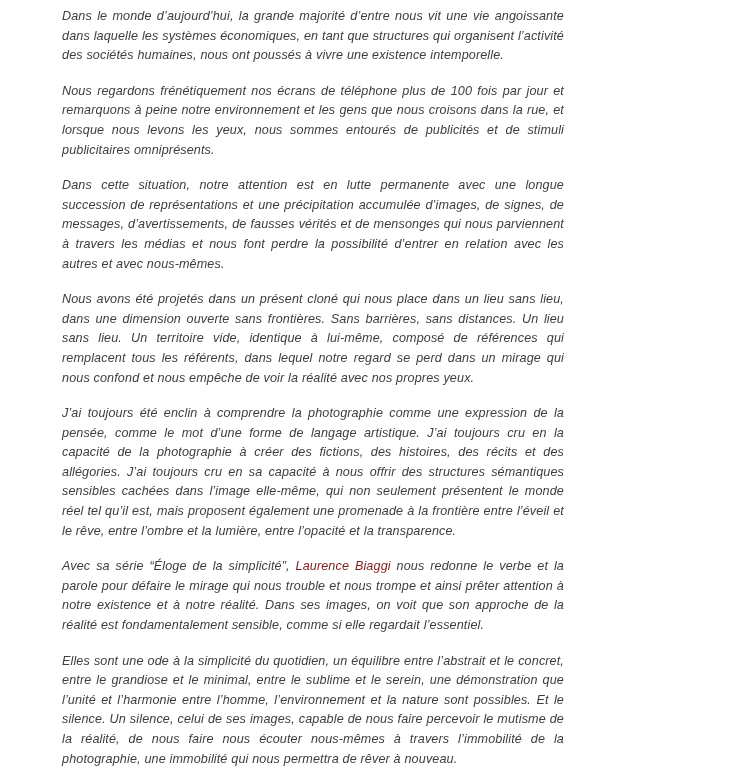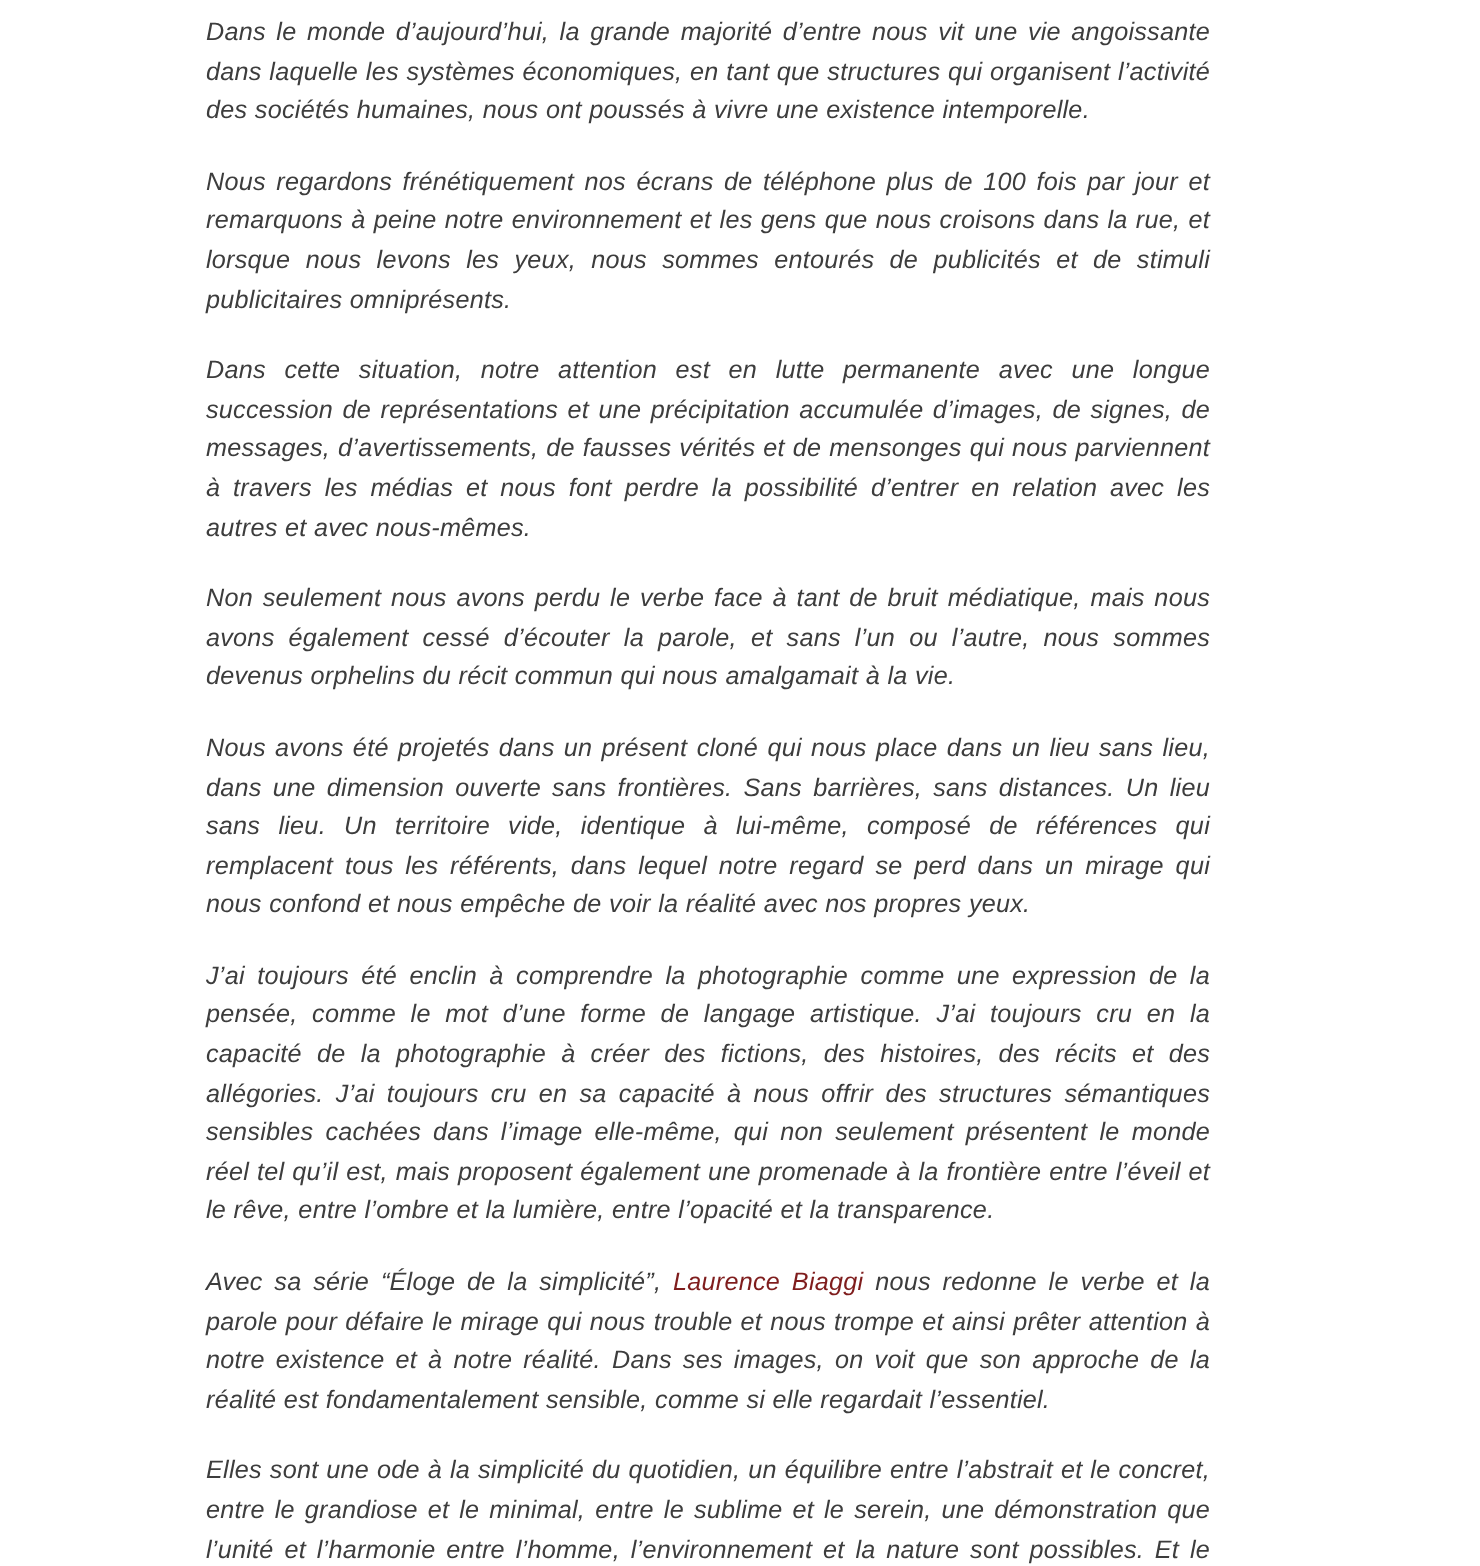--- a/index.html
+++ b/index.html
@@ -13,21 +13,21 @@
     height: 783px;
     overflow: hidden;
     font-family: "Liberation Sans", sans-serif;
     color: #3d3d3d;
   }
   .page {
     box-sizing: border-box;
     width: 740px;
     height: 683px;
     background: #ffffff;
-    padding: 7px 127px 0 103px;
+    padding: 7px 127px 0 62px;
   }
   .article-body {
     width: 502px;
   }
   .para {
     margin: 0 0 16px 0;
     font-family: "Liberation Sans", sans-serif;
     font-style: italic;
     font-size: 12.6px;
     line-height: 19.6px;
@@ -54,21 +54,20 @@
 
 <div class="page">
   <div class="article-body">
 
     <p class="para">Dans le monde d’aujourd’hui, la grande majorité d’entre nous vit une vie angoissante dans laquelle les systèmes économiques, en tant que structures qui organisent l’activité des sociétés humaines, nous ont poussés à vivre une existence intemporelle.</p>
 
     <p class="para">Nous regardons frénétiquement nos écrans de téléphone plus de 100 fois par jour et remarquons à peine notre environnement et les gens que nous croisons dans la rue, et lorsque nous levons les yeux, nous sommes entourés de publicités et de stimuli publicitaires omniprésents.</p>
 
     <p class="para">Dans cette situation, notre attention est en lutte permanente avec une longue succession de représentations et une précipitation accumulée d’images, de signes, de messages, d’avertissements, de fausses vérités et de mensonges qui nous parviennent à travers les médias et nous font perdre la possibilité d’entrer en relation avec les autres et avec nous-mêmes.</p>
 
-    <p class="para">Non seulement nous avons perdu le verbe face à tant de bruit médiatique, mais nous avons également cessé d’écouter la parole, et sans l’un ou l’autre, nous sommes devenus orphelins du récit commun qui nous amalgamait à la vie.</p>
 
     <p class="para">Nous avons été projetés dans un présent cloné qui nous place dans un lieu sans lieu, dans une dimension ouverte sans frontières. Sans barrières, sans distances. Un lieu sans lieu. Un territoire vide, identique à lui-même, composé de références qui remplacent tous les référents, dans lequel notre regard se perd dans un mirage qui nous confond et nous empêche de voir la réalité avec nos propres yeux.</p>
 
     <p class="para">J’ai toujours été enclin à comprendre la photographie comme une expression de la pensée, comme le mot d’une forme de langage artistique. J’ai toujours cru en la capacité de la photographie à créer des fictions, des histoires, des récits et des allégories. J’ai toujours cru en sa capacité à nous offrir des structures sémantiques sensibles cachées dans l’image elle-même, qui non seulement présentent le monde réel tel qu’il est, mais proposent également une promenade à la frontière entre l’éveil et le rêve, entre l’ombre et la lumière, entre l’opacité et la transparence.</p>
 
     <p class="para"><span>Avec sa série “Éloge de la simplicité”, </span><a class="author-link">Laurence Biaggi</a><span> nous redonne le verbe et la parole pour défaire le mirage qui nous trouble et nous trompe et ainsi prêter attention à notre existence et à notre réalité. Dans ses images, on voit que son approche de la réalité est fondamentalement sensible, comme si elle regardait l’essentiel.</span></p>
 
     <p class="para">Elles sont une ode à la simplicité du quotidien, un équilibre entre l’abstrait et le concret, entre le grandiose et le minimal, entre le sublime et le serein, une démonstration que l’unité et l’harmonie entre l’homme, l’environnement et la nature sont possibles. Et le silence. Un silence, celui de ses images, capable de nous faire percevoir le mutisme de la réalité, de nous faire nous écouter nous-mêmes à travers l’immobilité de la photographie, une immobilité qui nous permettra de rêver à nouveau.</p>
 
   </div>

